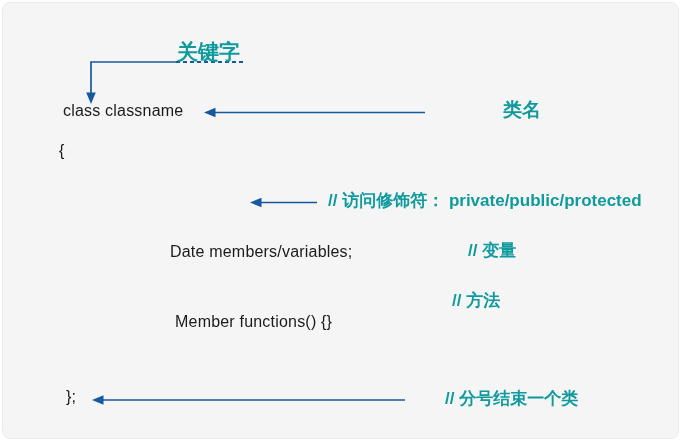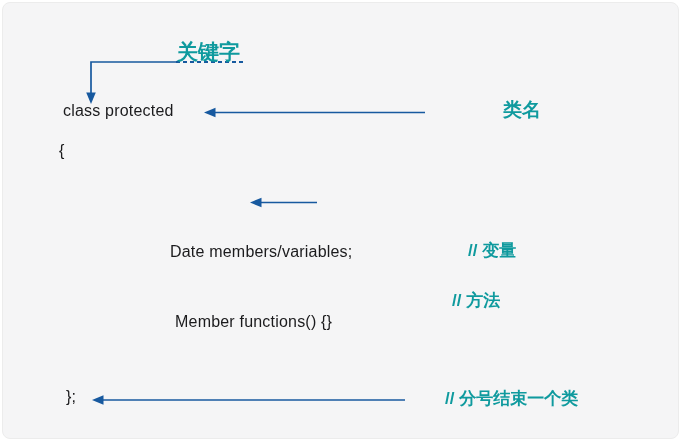--- a/index.html
+++ b/index.html
@@ -80,22 +80,23 @@
     <polygon points="204,112.5 215.5,107.7 215.5,117.3" fill="#17599f"></polygon>
 
     <line x1="317" y1="202.5" x2="259" y2="202.5" stroke="#17599f" stroke-width="1.7"></line>
     <polygon points="250,202.5 261.5,197.7 261.5,207.3" fill="#17599f"></polygon>
 
     <line x1="405" y1="400" x2="101" y2="400" stroke="#17599f" stroke-width="1.7"></line>
     <polygon points="92,400 103.5,395.2 103.5,404.8" fill="#17599f"></polygon>
   </svg>
 
   <span class="txt cjk kw">关键字</span>
-  <span class="txt en cls">class protected</span>
+  <span class="txt en cls">class classname</span>
   <span class="txt cjk cn">类名</span>
   <span class="txt en ob">{</span>
+  <span class="txt cjk accC">// 访问修饰符： private/public/protected</span>
   <span class="txt en mem">Date members/variables;</span>
   <span class="txt cjk memC">// 变量</span>
   <span class="txt en fun">Member functions() {}</span>
   <span class="txt cjk funC">// 方法</span>
   <span class="txt en clo">};</span>
   <span class="txt cjk cloC">// 分号结束一个类</span>
 </div>
 
 </body></html>

